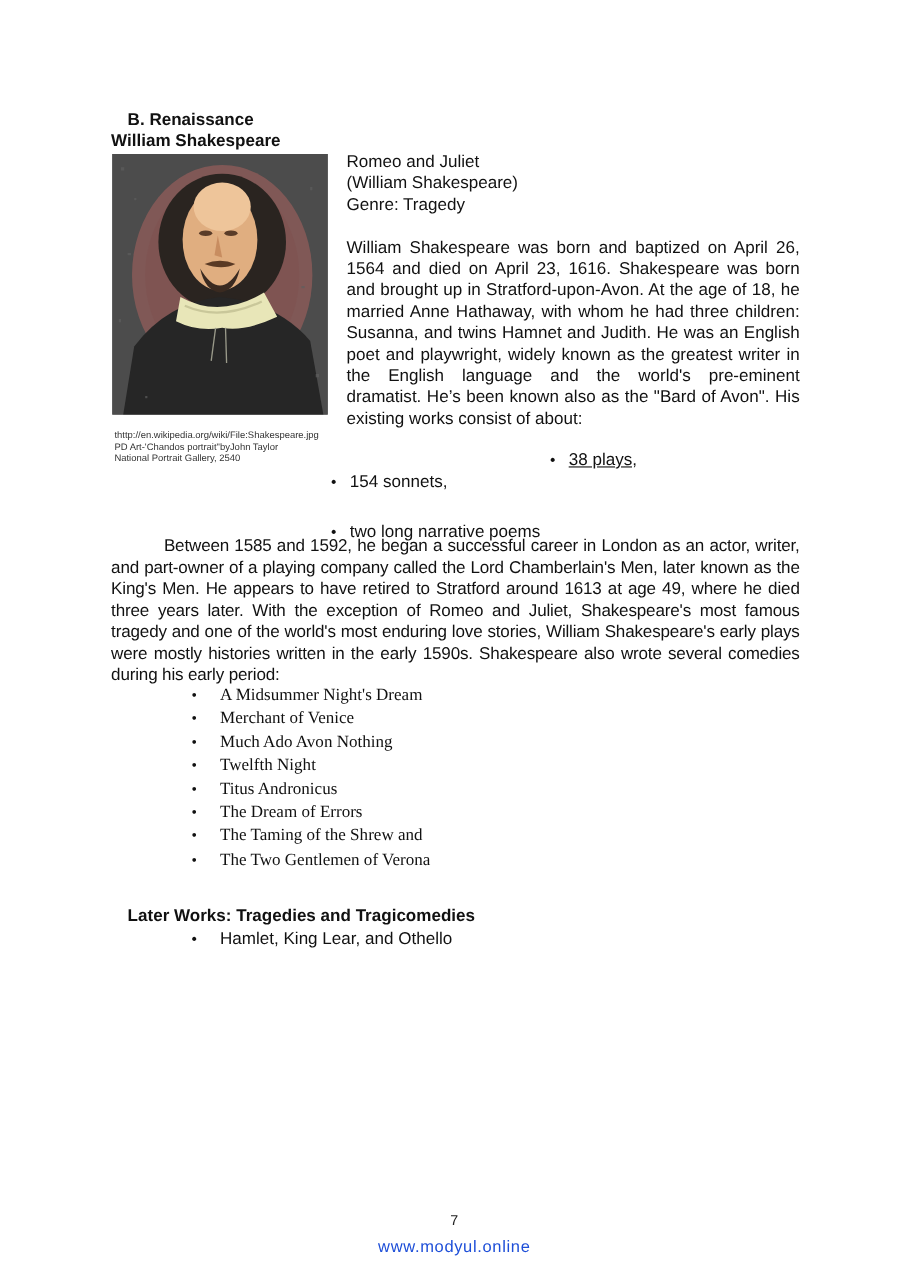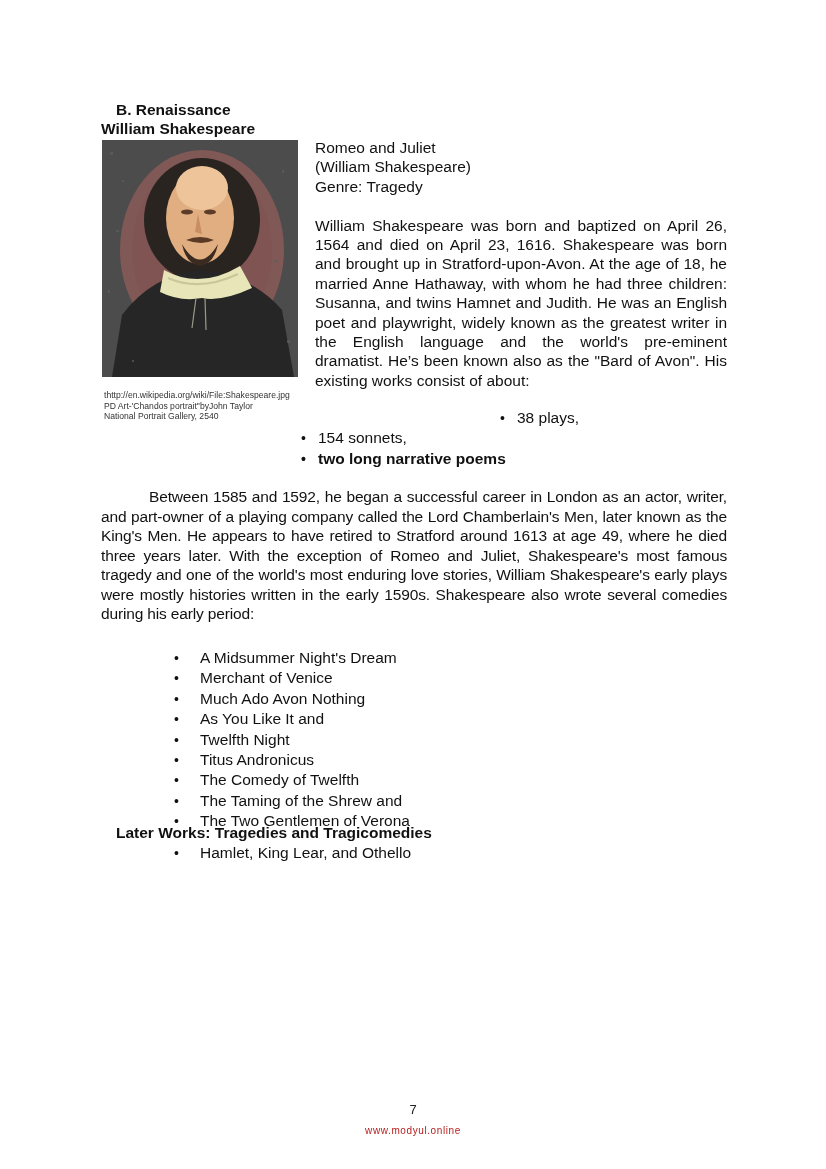--- a/index.html
+++ b/index.html
@@ -70,23 +70,23 @@
       position: absolute;
       font-size: 15.5px;
       line-height: 20px;
       white-space: nowrap;
     }
     .bullet-row .dot {
       display: inline-block;
       width: 17px;
       font-size: 14px;
     }
-    #works-plays { left: 500px; top: 408px; }
+    #works-plays { left: 500px; top: 408px; text-decoration: underline; }
     #works-sonnets { left: 301px; top: 428px; }
-    #works-poems { left: 301px; top: 449px; font-weight: bold; }
+    #works-poems { left: 301px; top: 473px; }
 
     .body-para {
       position: absolute;
       left: 101px;
       top: 487px;
       width: 626px;
       font-size: 15.5px;
       line-height: 19.5px;
       text-align: justify;
       text-align-last: left;
@@ -103,21 +103,21 @@
       list-style: none;
       font-size: 15.5px;
       line-height: 20.4px;
     }
     .list li { white-space: nowrap; }
     .list .dot {
       display: inline-block;
       width: 26px;
       font-size: 14px;
     }
-    #comedies-list { top: 648px; }
+    #comedies-list { top: 622px; font-family: Liberation Serif, serif; }
     #later-list { top: 843px; }
 
     #h-later {
       position: absolute;
       left: 116px;
       top: 823px;
       font-weight: bold;
       font-size: 15.5px;
       line-height: 19px;
       margin: 0;
@@ -131,23 +131,23 @@
       text-align: center;
       font-size: 13px;
       color: #222222;
     }
     .watermark {
       position: absolute;
       left: 0;
       width: 826px;
       top: 1125px;
       text-align: center;
-      font-size: 10px;
+      font-size: 15px;
       letter-spacing: 0.6px;
-      color: #b91c1c;
+      color: #1d4ed8;
     }
   </style>
 </head>
 <body>
 
 <div class="page">
 
   <h2 class="heading" id="h-section">B. Renaissance</h2>
   <h3 class="heading" id="h-author">William Shakespeare</h3>
 
@@ -215,24 +215,23 @@
   <div class="bullet-row" id="works-poems">
     <span class="dot">•</span><span>two long narrative poems</span>
   </div>
 
   <p class="body-para">Between 1585 and 1592, he began a successful career in London as an actor, writer, and part-owner of a playing company called the Lord Chamberlain's Men, later known as the King's Men. He appears to have retired to Stratford around 1613 at age 49, where he died three years later. With the exception of Romeo and Juliet, Shakespeare's most famous tragedy and one of the world's most enduring love stories, William Shakespeare's early plays were mostly histories written in the early 1590s. Shakespeare also wrote several comedies during his early period:</p>
 
   <ul class="list" id="comedies-list">
     <li><span class="dot">•</span><span>A Midsummer Night's Dream</span></li>
     <li><span class="dot">•</span><span>Merchant of Venice</span></li>
     <li><span class="dot">•</span><span>Much Ado Avon Nothing</span></li>
-    <li><span class="dot">•</span><span>As You Like It and</span></li>
     <li><span class="dot">•</span><span>Twelfth Night</span></li>
     <li><span class="dot">•</span><span>Titus Andronicus</span></li>
-    <li><span class="dot">•</span><span>The Comedy of Twelfth</span></li>
+    <li><span class="dot">•</span><span>The Dream of Errors</span></li>
     <li><span class="dot">•</span><span>The Taming of the Shrew and</span></li>
     <li><span class="dot">•</span><span>The Two Gentlemen of Verona</span></li>
   </ul>
 
   <h3 id="h-later">Later Works: Tragedies and Tragicomedies</h3>
 
   <ul class="list" id="later-list">
     <li><span class="dot">•</span><span>Hamlet, King Lear, and Othello</span></li>
   </ul>
 

